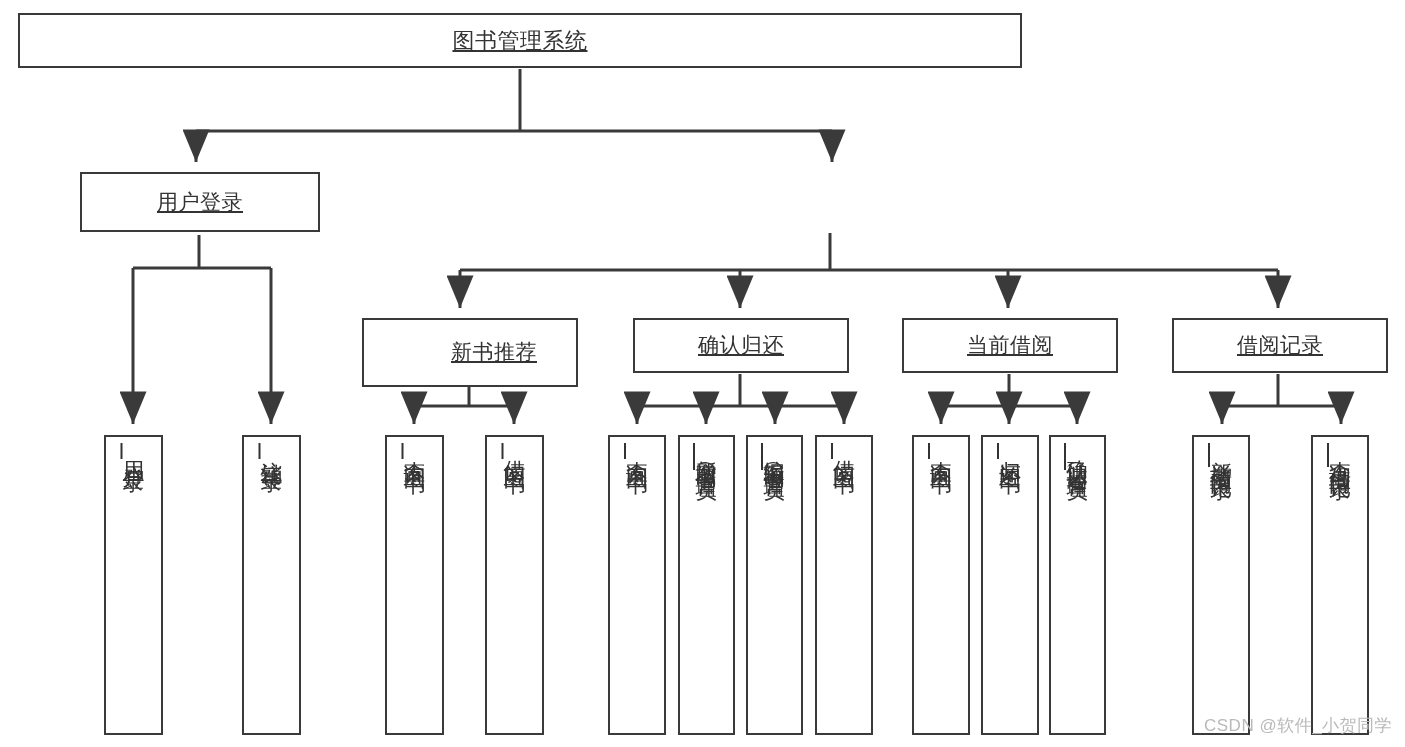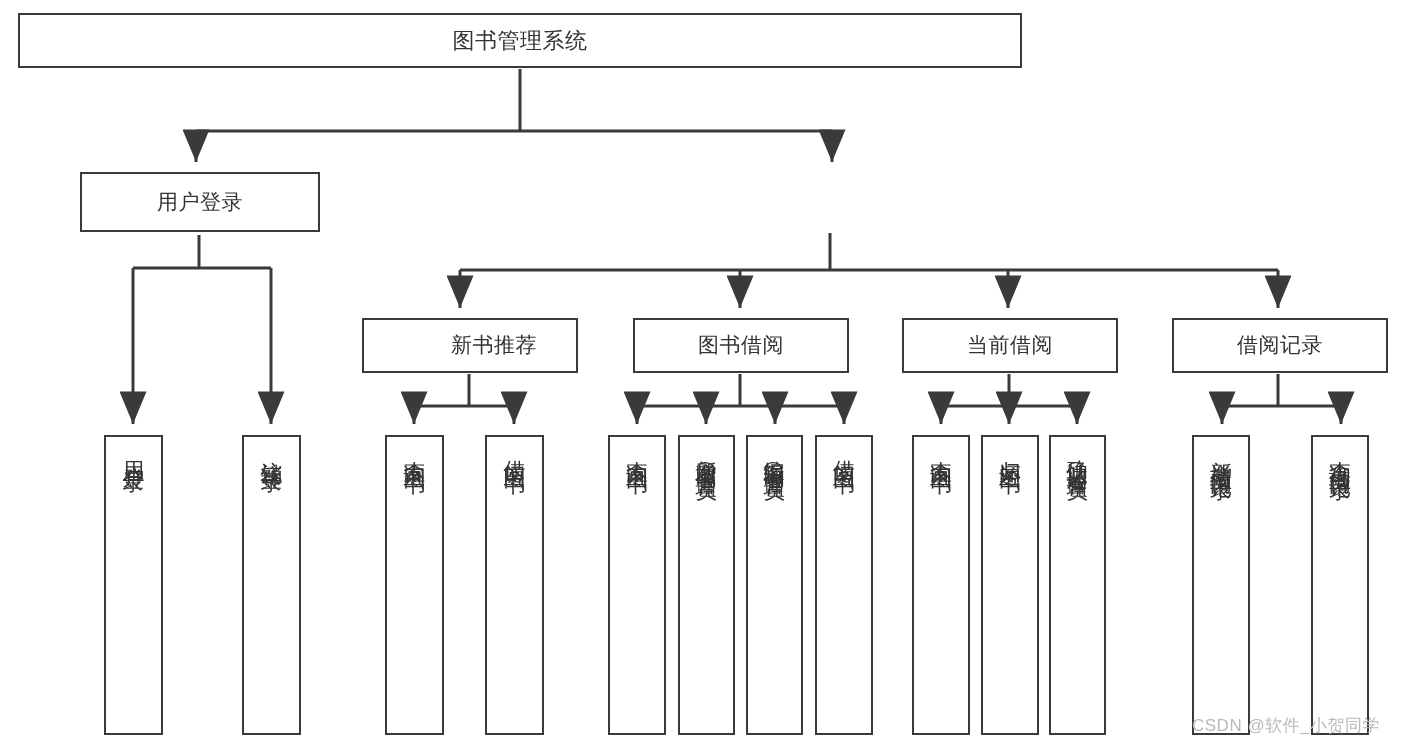--- a/index.html
+++ b/index.html
@@ -23,20 +23,21 @@
     justify-content:center;
     color:#333333;
     z-index:2;
   }
   .node .label{
     display:block;
     text-align:center;
     line-height:1.08;
     white-space:pre-line;
     letter-spacing:0.5px;
+    text-decoration:underline;
   }
   
   .node.horiz .label{
     font-size:21px;
     writing-mode:horizontal-tb;
   }
   .node.root .label{font-size:22px;}
   
   .node.vert{
     align-items:flex-start;
@@ -54,20 +55,21 @@
   .node.vert.tall .label{letter-spacing:3px;font-size:21px;}
 
   #watermark{
     position:absolute;
     left:1192px;top:714px;
     font-size:17px;
     color:#b9b9b9;
     letter-spacing:0.5px;
     z-index:5;
     white-space:nowrap;
+    padding-left:12px;
   }
 </style>
 </head>
 <body>
 
 <div id="diagram-root">
 
   <svg class="connectors" viewBox="0 0 1405 747" xmlns="http://www.w3.org/2000/svg">
     <defs>
       <marker id="arrow" viewBox="0 0 10 12" refX="5" refY="11" markerWidth="9" markerHeight="11" orient="auto-start-reverse">
@@ -122,25 +124,25 @@
   </svg>
 
   <div class="node horiz root" style="left:18px;top:13px;width:1004px;height:55px;">
     <span class="label">图书管理系统</span>
   </div>
 
   <div class="node horiz" style="left:80px;top:172px;width:240px;height:60px;">
     <span class="label">用户登录</span>
   </div>
 
-  <div class="node horiz" style="left:362px;top:318px;width:216px;height:55px;padding-left:48px;">
+  <div class="node horiz" style="left:362px;top:318px;width:216px;height:69px;padding-left:48px;">
     <span class="label">新书推荐</span>
   </div>
   <div class="node horiz" style="left:633px;top:318px;width:216px;height:55px;">
-    <span class="label">图书借阅</span>
+    <span class="label">确认归还</span>
   </div>
   <div class="node horiz" style="left:1172px;top:318px;width:216px;height:55px;">
     <span class="label">借阅记录</span>
   </div>
   <div class="node horiz" style="left:902px;top:318px;width:216px;height:55px;">
     <span class="label">当前借阅</span>
   </div>
 
   <div class="node vert" style="left:104px;top:435px;width:59px;height:300px;">
     <span class="label">用户登录</span>

